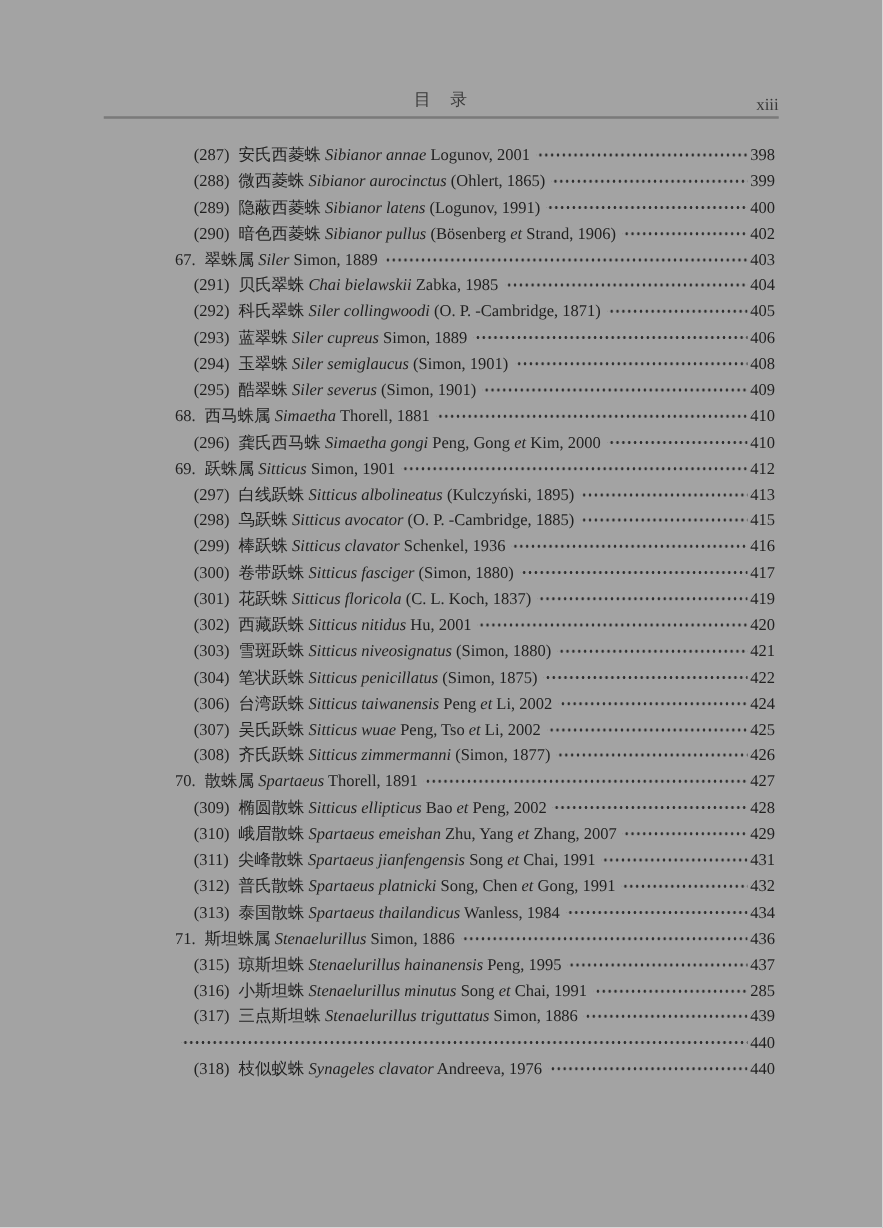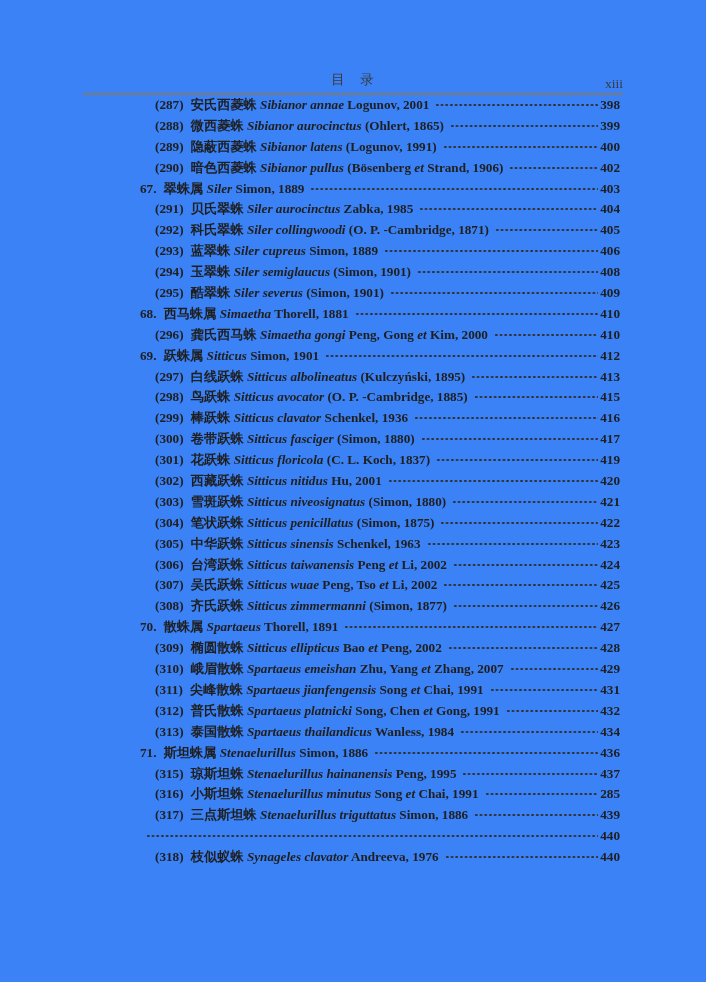--- a/index.html
+++ b/index.html
@@ -1,32 +1,32 @@
 <!DOCTYPE html>
 <html><head>
 <meta charset="utf-8">
 <style>
   html,body{margin:0;padding:0;background:#ffffff;}
   .page{
     position:relative;
     width:706px;height:982px;
-    background:#3b82f6;
+    background:#a3a3a3;
     font-family:"Liberation Serif","DejaVu Serif",serif;
     color:#1f1f1f;
     overflow:hidden;
   }
   header{margin-left:83px;width:540px;padding-top:71px;}
   .header-row{position:relative;height:22px;font-size:13.5px;}
   .title{
     position:absolute;left:50%;transform:translateX(-50%);
     letter-spacing:1px;color:#3a3a3a;white-space:pre;
   }
   .folio{position:absolute;right:0;bottom:1px;color:#3a3a3a;}
   .rule{height:0;border-top:2px solid #7a7a7a;}
-  main{margin-left:140px;width:480px;font-weight:bold;}
+  main{margin-left:140px;width:480px;margin-top:19px;}
   .row{
     display:flex;align-items:baseline;
     height:20.9px;font-size:13.2px;line-height:20.9px;
     white-space:nowrap;
   }
   .row.species{padding-left:15px;}
   .no{margin-right:0.55em;}
   .text i{font-style:italic;}
   .leader{
     flex:1 1 auto;height:10px;min-width:12px;
@@ -69,21 +69,21 @@
         <span class="text"><span class="no">(290)</span>暗色西菱蛛 <i>Sibianor pullus</i> (Bösenberg <i>et</i> Strand, 1906)</span>
         <span class="leader"></span>
         <span class="pg">402</span>
       </div>
       <div class="row genus">
         <span class="text"><span class="no">67.</span>翠蛛属 <i>Siler</i> Simon, 1889</span>
         <span class="leader"></span>
         <span class="pg">403</span>
       </div>
       <div class="row species">
-        <span class="text"><span class="no">(291)</span>贝氏翠蛛 <i>Siler aurocinctus</i> Zabka, 1985</span>
+        <span class="text"><span class="no">(291)</span>贝氏翠蛛 <i>Chai bielawskii</i> Zabka, 1985</span>
         <span class="leader"></span>
         <span class="pg">404</span>
       </div>
       <div class="row species">
         <span class="text"><span class="no">(292)</span>科氏翠蛛 <i>Siler collingwoodi</i> (O. P. -Cambridge, 1871)</span>
         <span class="leader"></span>
         <span class="pg">405</span>
       </div>
       <div class="row species">
         <span class="text"><span class="no">(293)</span>蓝翠蛛 <i>Siler cupreus</i> Simon, 1889</span>
@@ -147,25 +147,20 @@
       </div>
       <div class="row species">
         <span class="text"><span class="no">(303)</span>雪斑跃蛛 <i>Sitticus niveosignatus</i> (Simon, 1880)</span>
         <span class="leader"></span>
         <span class="pg">421</span>
       </div>
       <div class="row species">
         <span class="text"><span class="no">(304)</span>笔状跃蛛 <i>Sitticus penicillatus</i> (Simon, 1875)</span>
         <span class="leader"></span>
         <span class="pg">422</span>
-      </div>
-      <div class="row species">
-        <span class="text"><span class="no">(305)</span>中华跃蛛 <i>Sitticus sinensis</i> Schenkel, 1963</span>
-        <span class="leader"></span>
-        <span class="pg">423</span>
       </div>
       <div class="row species">
         <span class="text"><span class="no">(306)</span>台湾跃蛛 <i>Sitticus taiwanensis</i> Peng <i>et</i> Li, 2002</span>
         <span class="leader"></span>
         <span class="pg">424</span>
       </div>
       <div class="row species">
         <span class="text"><span class="no">(307)</span>吴氏跃蛛 <i>Sitticus wuae</i> Peng, Tso <i>et</i> Li, 2002</span>
         <span class="leader"></span>
         <span class="pg">425</span>

